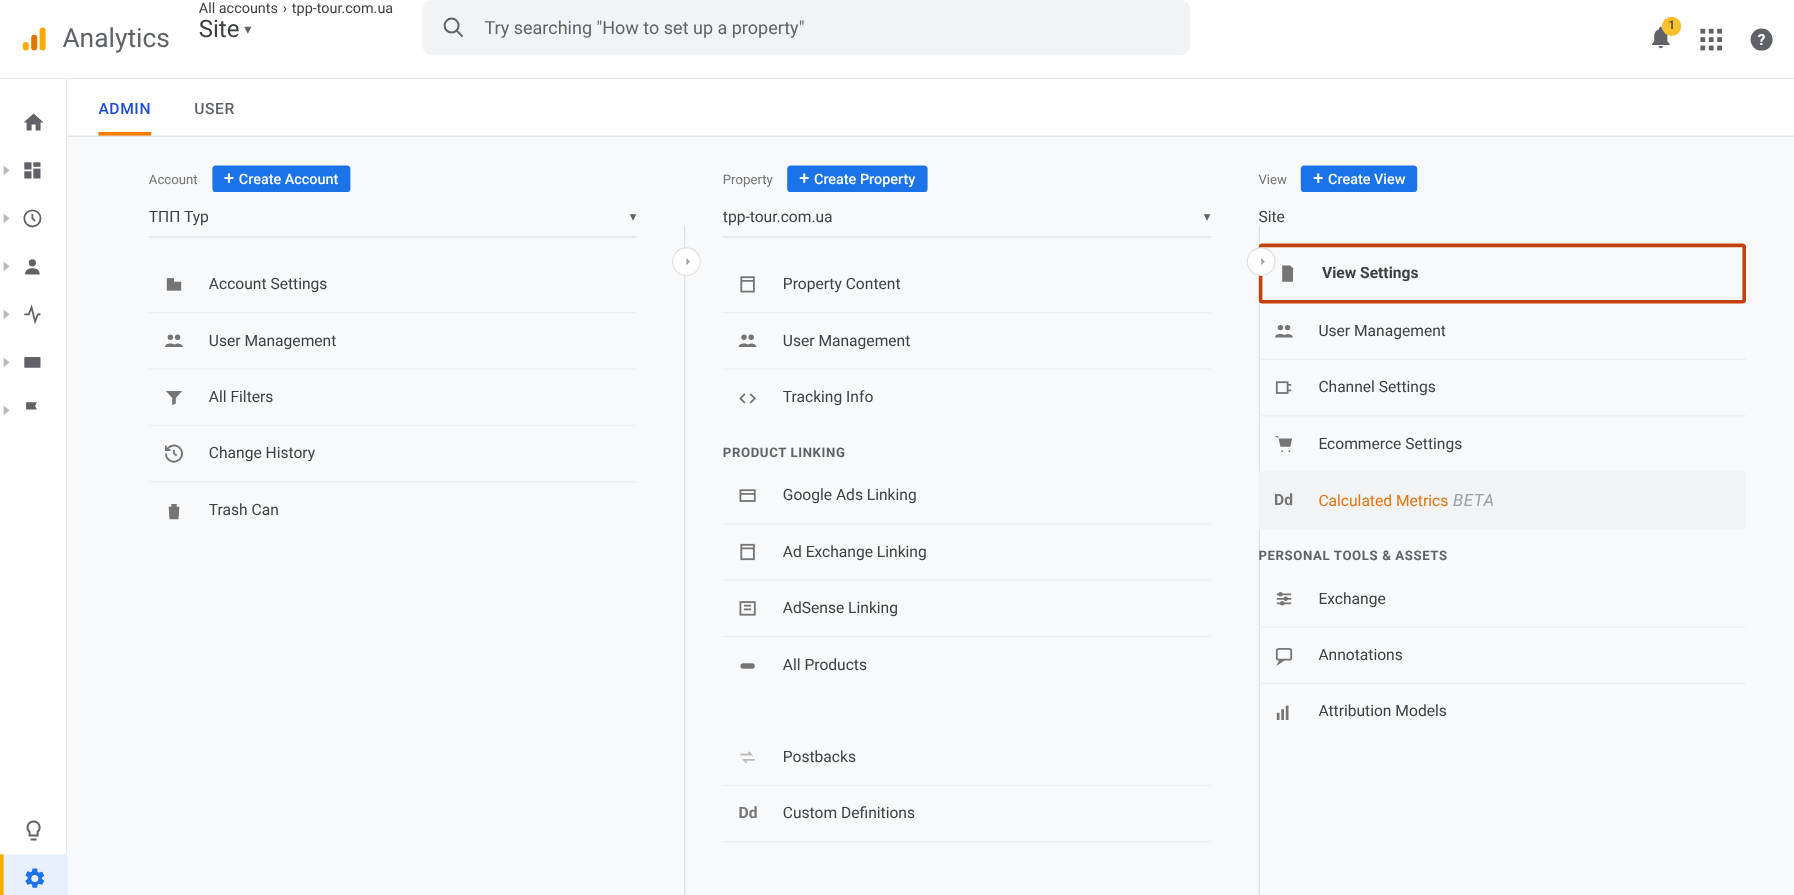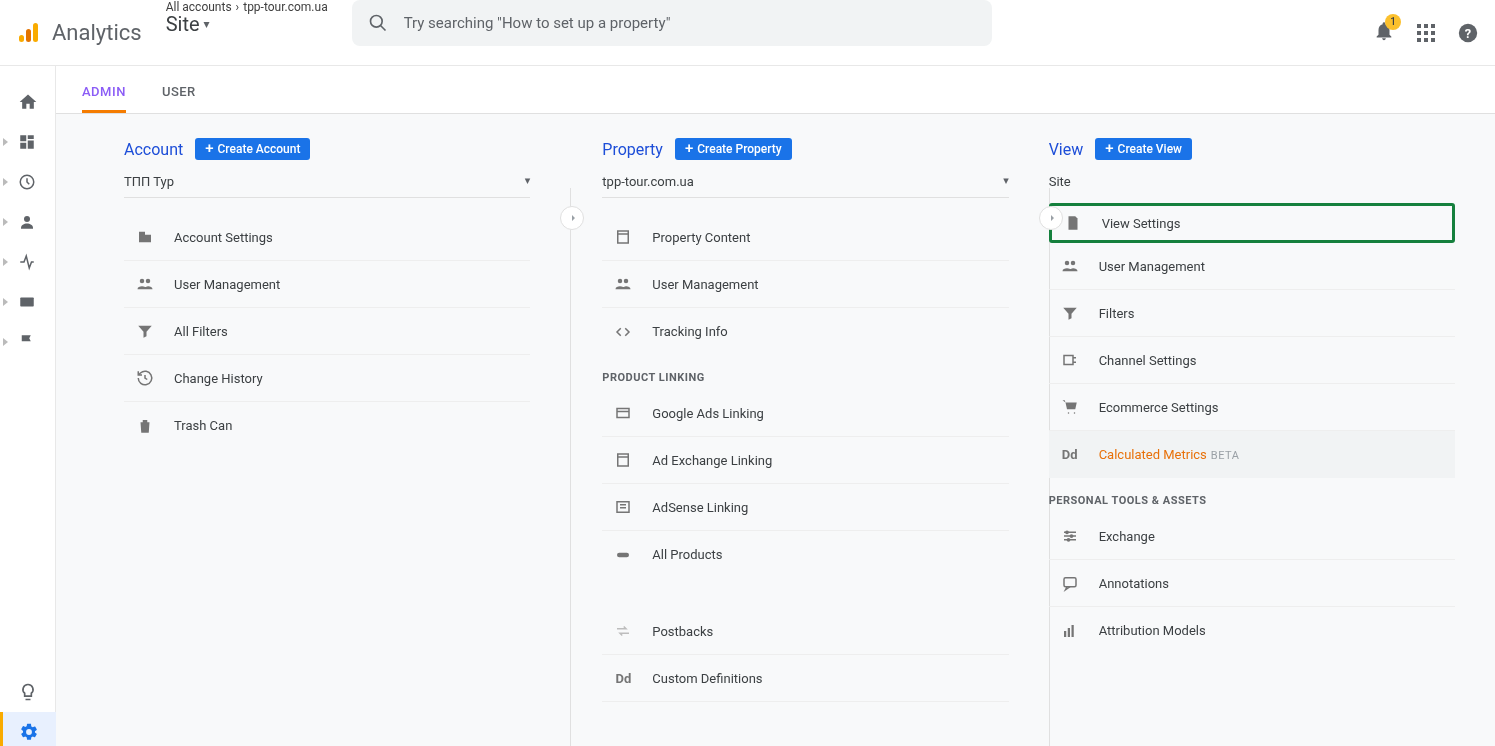--- a/index.html
+++ b/index.html
@@ -27,40 +27,40 @@
   .rail-item svg, .rail-item .ico { margin-left: 10px; }
   .rail-arrow { width: 0; height: 0; border-top: 4px solid transparent; border-bottom: 4px solid transparent; border-left: 5px solid #bbb; position: absolute; left: 3px; }
   .rail-bottom { margin-top: auto; margin-bottom: 0; width: 56px; }
   .rail-bottom .rail-item{ justify-content: center; padding-left:0;}
   .rail-bottom .rail-item svg{margin-left:0;}
   .rail-gear-active { border-left: 3px solid #f9ab00; background: #e8f0fe; }
 
   .content { flex: 1; background: #f8f9fa; display: flex; flex-direction: column; }
   .tabs { height: 48px; display: flex; align-items: flex-end; padding-left: 26px; gap: 36px; border-bottom: 1px solid #e0e0e0; background:#fff;}
   .tab { font-size: 13px; font-weight: 500; color: #5f6368; padding-bottom: 14px; letter-spacing: 0.5px; }
-  .tab.active { color: #8b5cf6; border-bottom: 3px solid #f57c00; padding-bottom: 11px; }
+  .tab.active { color: #1d4ed8; border-bottom: 3px solid #f57c00; padding-bottom: 11px; }
 
   .columns { flex: 1; display: flex; padding: 24px 0 0 68px; overflow: hidden; }
   .col { flex: 1; min-width: 0; position: relative; padding-right: 40px; }
   .col-header { display: flex; align-items: center; gap: 12px; margin-bottom: 8px; }
-  .col-label { font-size: 16px; color: #1d4ed8; text-align: center; }
+  .col-label { font-size: 11px; color: #737373; text-align: center; }
   .create-btn { display: inline-flex; align-items: center; gap: 4px; background: #1a73e8; color: #fff; border: none; border-radius: 3px; font-size: 12px; font-weight: 500; padding: 4px 10px; height: 22px; cursor: pointer; }
   .create-btn .plus { font-size: 15px; line-height: 1; margin-top: -1px; }
   .selector-row { display: flex; align-items: flex-start; justify-content: space-between; border-bottom: 1px solid #e0e0e0; padding: 6px 0 8px 0; margin-bottom: 16px; }
   .selector-val { font-size: 13px; color: #3c4043; }
   .selector-arrow { color: #5f6368; font-size: 11px; }
 
   .menu-list { display: flex; flex-direction: column; }
   .menu-item { display: flex; align-items: center; gap: 18px; height: 47px; border-bottom: 1px solid #eee; padding-left: 10px; }
   .menu-item .mi-icon { width: 22px; display: flex; justify-content: center; color: #757575; }
   .menu-item .mi-label { font-size: 13px; color: #3c4043; }
   .menu-item.calc .mi-label { color: #e8710a; }
-  .menu-item.calc .beta { font-size: 11px; color: #9aa0a6; margin-left: 4px; letter-spacing: 0.5px; }
+  .menu-item.calc .beta { font-size: 14px; color: #9aa0a6; margin-left: 4px; letter-spacing: 0.5px; font-style: italic; }
   .menu-item.calc { background: #f1f3f4; }
-  .menu-item.highlighted { border: 3px solid #15803d; height:40px; border-radius:3px; }
+  .menu-item.highlighted { border: 3px solid #c2410c; height:50px; border-radius:3px;font-weight:bold; }
   .section-label { font-size: 11px; font-weight: 700; color: #5f6368; letter-spacing: 0.5px; margin: 16px 0 6px 0; }
   .transfer-circle { position: absolute; width: 24px; height: 24px; border: 1px solid #e0e0e0; border-radius: 50%; display: flex; align-items: center; justify-content: center; color: #9aa0a6; top: 68px; right: -14px; background: #fff; z-index: 5; }
   .col-divider { position: absolute; top: 50px; right: -1px; width: 1px; bottom: 0; background: #e0e0e0; }
   .noborder { border-bottom: none !important; }
   .gap-item { height: 30px; }
 </style>
 </head>
 <body>
 
 <div class="header">
@@ -379,28 +379,20 @@
                 <svg width="18" height="18" viewBox="0 0 24 24" fill="#757575">
                   <circle cx="8" cy="8" r="3"></circle>
                   <circle cx="16" cy="8" r="3"></circle>
                   <path d="M2 19c0-3 3-4 6-4s6 1 6 4M12 19c0-3 2-4 4-4s6 1 6 4"></path>
                 </svg>
               </span>
             <span class="mi-label">User Management</span>
           </div>
           <div class="menu-item">
             <span class="mi-icon">
-                <svg width="18" height="18" viewBox="0 0 24 24" fill="#757575">
-                  <path d="M3 5h18l-7 8v6l-4 2v-8z"></path>
-                </svg>
-              </span>
-            <span class="mi-label">Filters</span>
-          </div>
-          <div class="menu-item">
-            <span class="mi-icon">
                 <svg width="18" height="18" viewBox="0 0 24 24" fill="none" stroke="#757575" stroke-width="2">
                   <rect x="4" y="6" width="12" height="12"></rect>
                   <path d="M16 9h4M16 15h4"></path>
                 </svg>
               </span>
             <span class="mi-label">Channel Settings</span>
           </div>
           <div class="menu-item">
             <span class="mi-icon">
                 <svg width="18" height="18" viewBox="0 0 24 24" fill="#757575">

